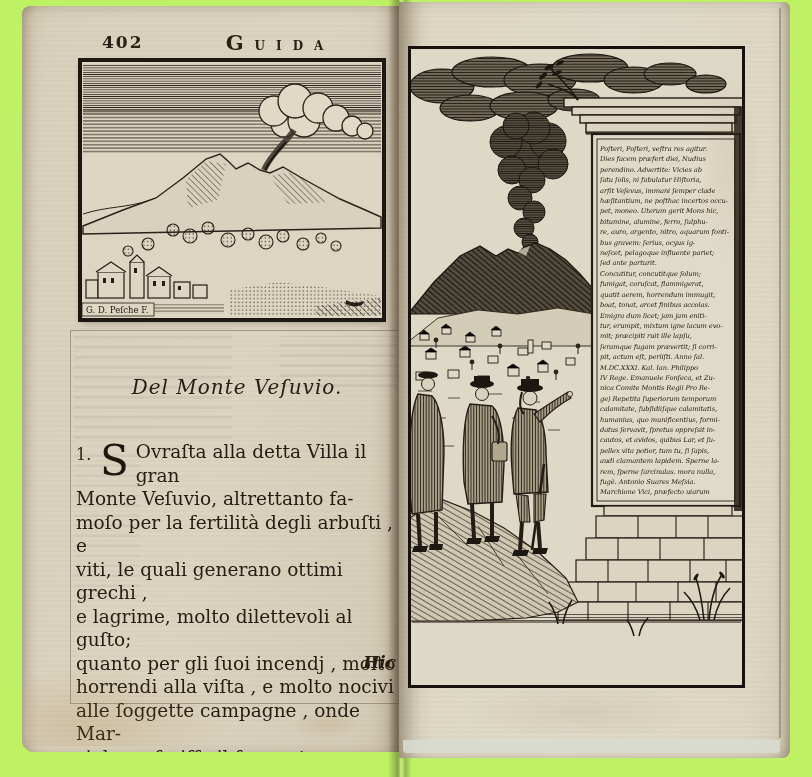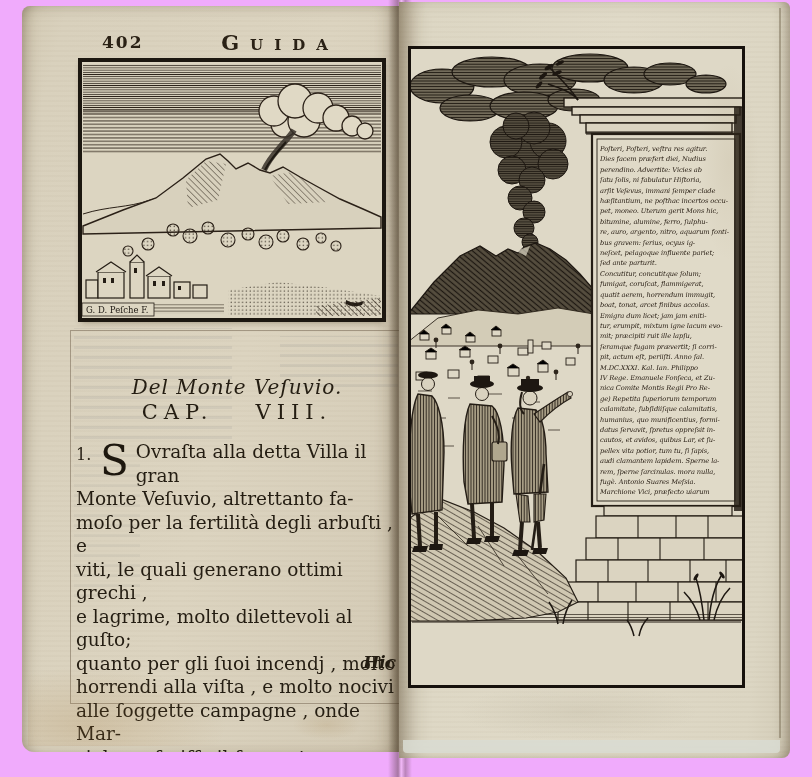--- a/index.html
+++ b/index.html
@@ -1,33 +1,33 @@
 <!DOCTYPE html>
 <html><head>
 <meta charset="utf-8">
 <style>
   html,body{margin:0;padding:0;background:#000;}
-  .stage{position:relative;width:812px;height:777px;background:#f0abfc;overflow:hidden;
+  .stage{position:relative;width:812px;height:777px;background:#bef264;overflow:hidden;
          font-family:"DejaVu Serif","Liberation Serif",serif;color:#211b13;}
   .page{position:absolute;overflow:hidden;}
   .page-left{left:22px;top:6px;width:377px;height:746px;border-radius:8px 0 0 12px;
     background:linear-gradient(105deg,#d3cab4 0%,#d9d1bd 8%,#dcd4c0 55%,#d5ccb7 92%,#cdc3ac 100%);
     box-shadow:inset 10px 2px 16px -10px rgba(70,52,28,.55), inset -16px 0 22px -14px rgba(70,52,28,.65);}
   .page-right{left:399px;top:2px;width:391px;height:756px;border-radius:0 6px 8px 0;
     background:linear-gradient(95deg,#d2c9b3 0%,#ddd7c4 6%,#e0dac8 50%,#dcd6c3 90%,#d3ccb8 100%);
     box-shadow:inset 18px 0 24px -14px rgba(70,52,28,.6), inset -12px 0 14px -10px rgba(70,52,28,.5);}
   .paper-texture{position:absolute;inset:0;pointer-events:none;
     background:repeating-linear-gradient(0deg,rgba(120,100,70,.03) 0 2px,transparent 2px 5px);}
   .spine{position:absolute;left:388px;top:0;width:24px;height:777px;pointer-events:none;
     background:linear-gradient(to right,rgba(45,32,16,0),rgba(45,32,16,.38) 42%,rgba(250,246,232,.18) 55%,rgba(45,32,16,.28) 72%,rgba(45,32,16,0));}
   
   .running-head{position:absolute;top:24px;left:0;width:100%;height:26px;}
   .pagenum{position:absolute;left:80px;top:2px;font-size:17px;letter-spacing:2px;font-weight:bold;color:#2a2115;}
   .running-title{position:absolute;left:168px;top:0;width:180px;text-align:center;
-    font-size:15px;font-weight:bold;letter-spacing:11px;color:#2a2115;}
+    font-size:12px;font-weight:bold;letter-spacing:11px;color:#2a2115;}
   .running-title::first-letter{font-size:21px;}
   .engraving-left{position:absolute;left:56px;top:52px;width:308px;height:264px;
     box-shadow:0 3px 6px -3px rgba(60,45,20,.45);}
   .showthrough{position:absolute;pointer-events:none;filter:blur(.6px);opacity:.55;
     background:repeating-linear-gradient(0deg,transparent 0 7px,rgba(95,100,112,.16) 7px 10px);}
   .st-a{left:52px;top:322px;width:158px;height:118px;}
   .st-b{left:258px;top:330px;width:118px;height:58px;}
   .st-c{left:52px;top:448px;width:66px;height:150px;opacity:.35;}
   .chapter-heading{position:absolute;left:60px;top:369px;width:310px;text-align:center;
     font-style:italic;font-size:20px;letter-spacing:1px;color:#241d12;}
@@ -159,23 +159,20 @@
         <rect x="2" y="2" width="304" height="260" fill="none" stroke="#1c1710" stroke-width="4"></rect>
       </svg>
     </div>
 
     <div class="showthrough st-a"></div>
     <div class="showthrough st-b"></div>
     <div class="showthrough st-c"></div>
     <div class="textblock-frame"></div>
 
     <div class="chapter-heading">Del Monte Veſuvio.</div>
-    <div class="chapter-line">
-      <span class="cap">CAP.</span><span>VIII.</span>
-    </div>
 
     <div class="body-para">
       <span class="para-num">1.</span>
       <span class="dropcap">S</span>
       <span class="body-lines">Ovraſta alla detta Villa il gran
 Monte Veſuvio, altrettanto fa-
 moſo per la fertilità  degli arbuſti , e
 viti, le quali generano ottimi grechi ,
 e lagrime, molto dilettevoli al guſto;
 quanto per gli ſuoi incendj , molto

